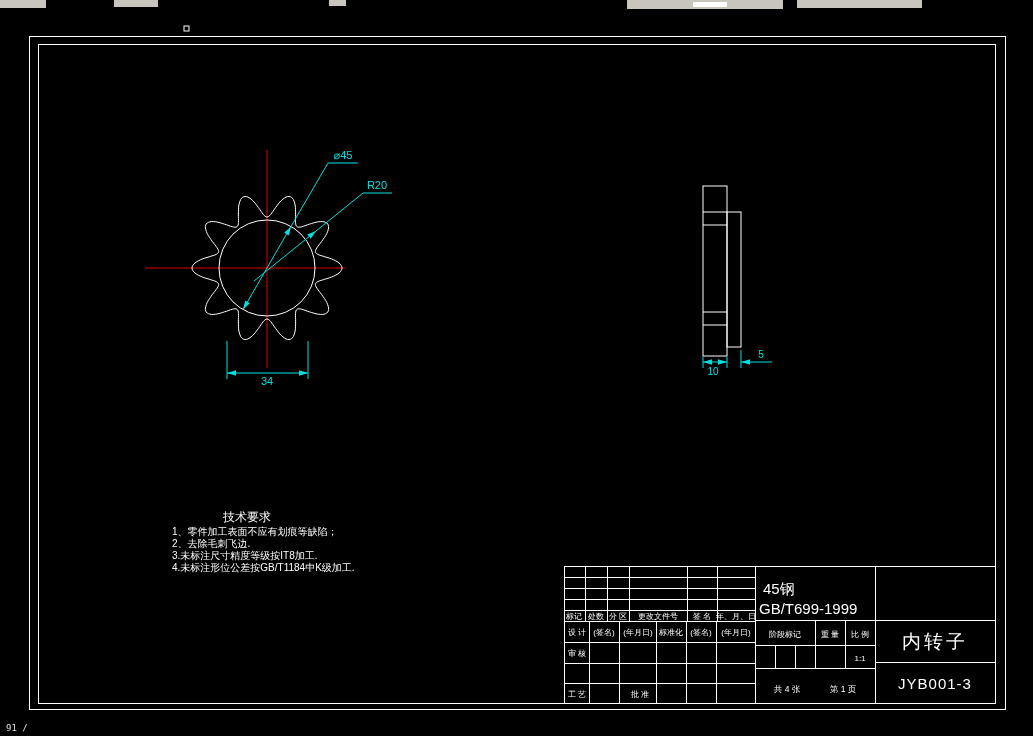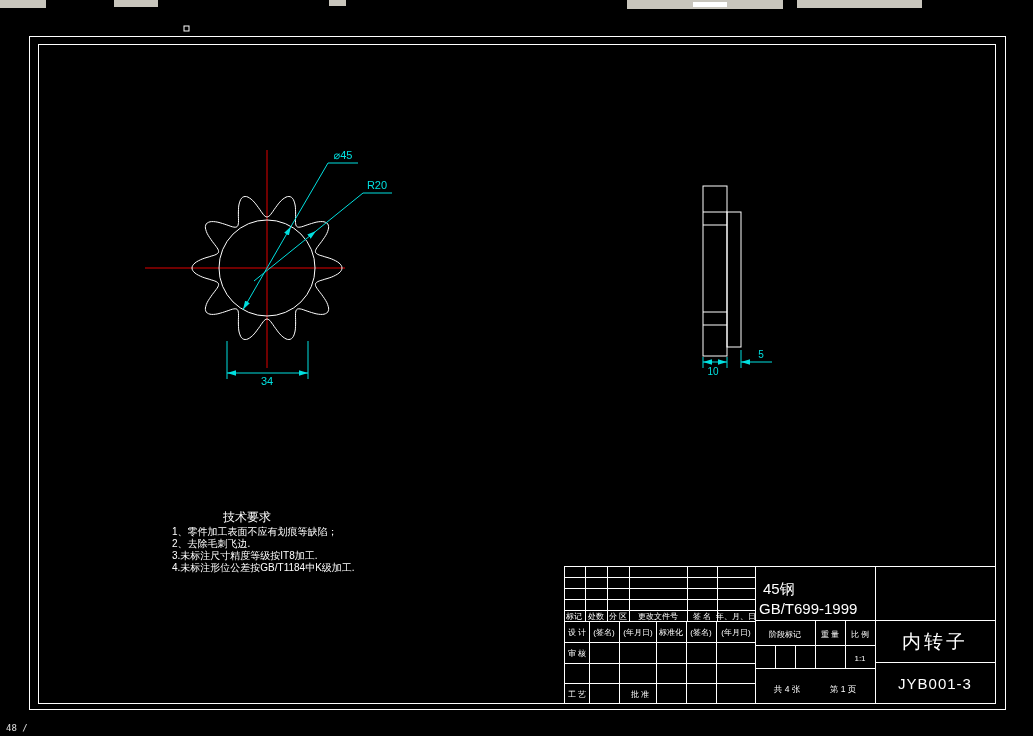--- a/index.html
+++ b/index.html
@@ -167,13 +167,13 @@
     <text class="wt" x="860" y="637" font-size="8" text-anchor="middle">比 例</text>
     <text class="wt" x="860" y="661" font-size="8" text-anchor="middle">1:1</text>
     <text class="wt" x="787" y="692" font-size="8.5" text-anchor="middle">共 4 张</text>
     <text class="wt" x="843" y="692" font-size="8.5" text-anchor="middle">第 1 页</text>
 
     <text class="wt" x="935" y="648" font-size="19" letter-spacing="3" text-anchor="middle">内转子</text>
     <text class="wt" x="935" y="689" font-size="15" letter-spacing="1" text-anchor="middle">JYB001-3</text>
   </g>
 </svg>
 
-<div class="status">48 /</div>
+<div class="status">91 /</div>
 
 </body></html>

